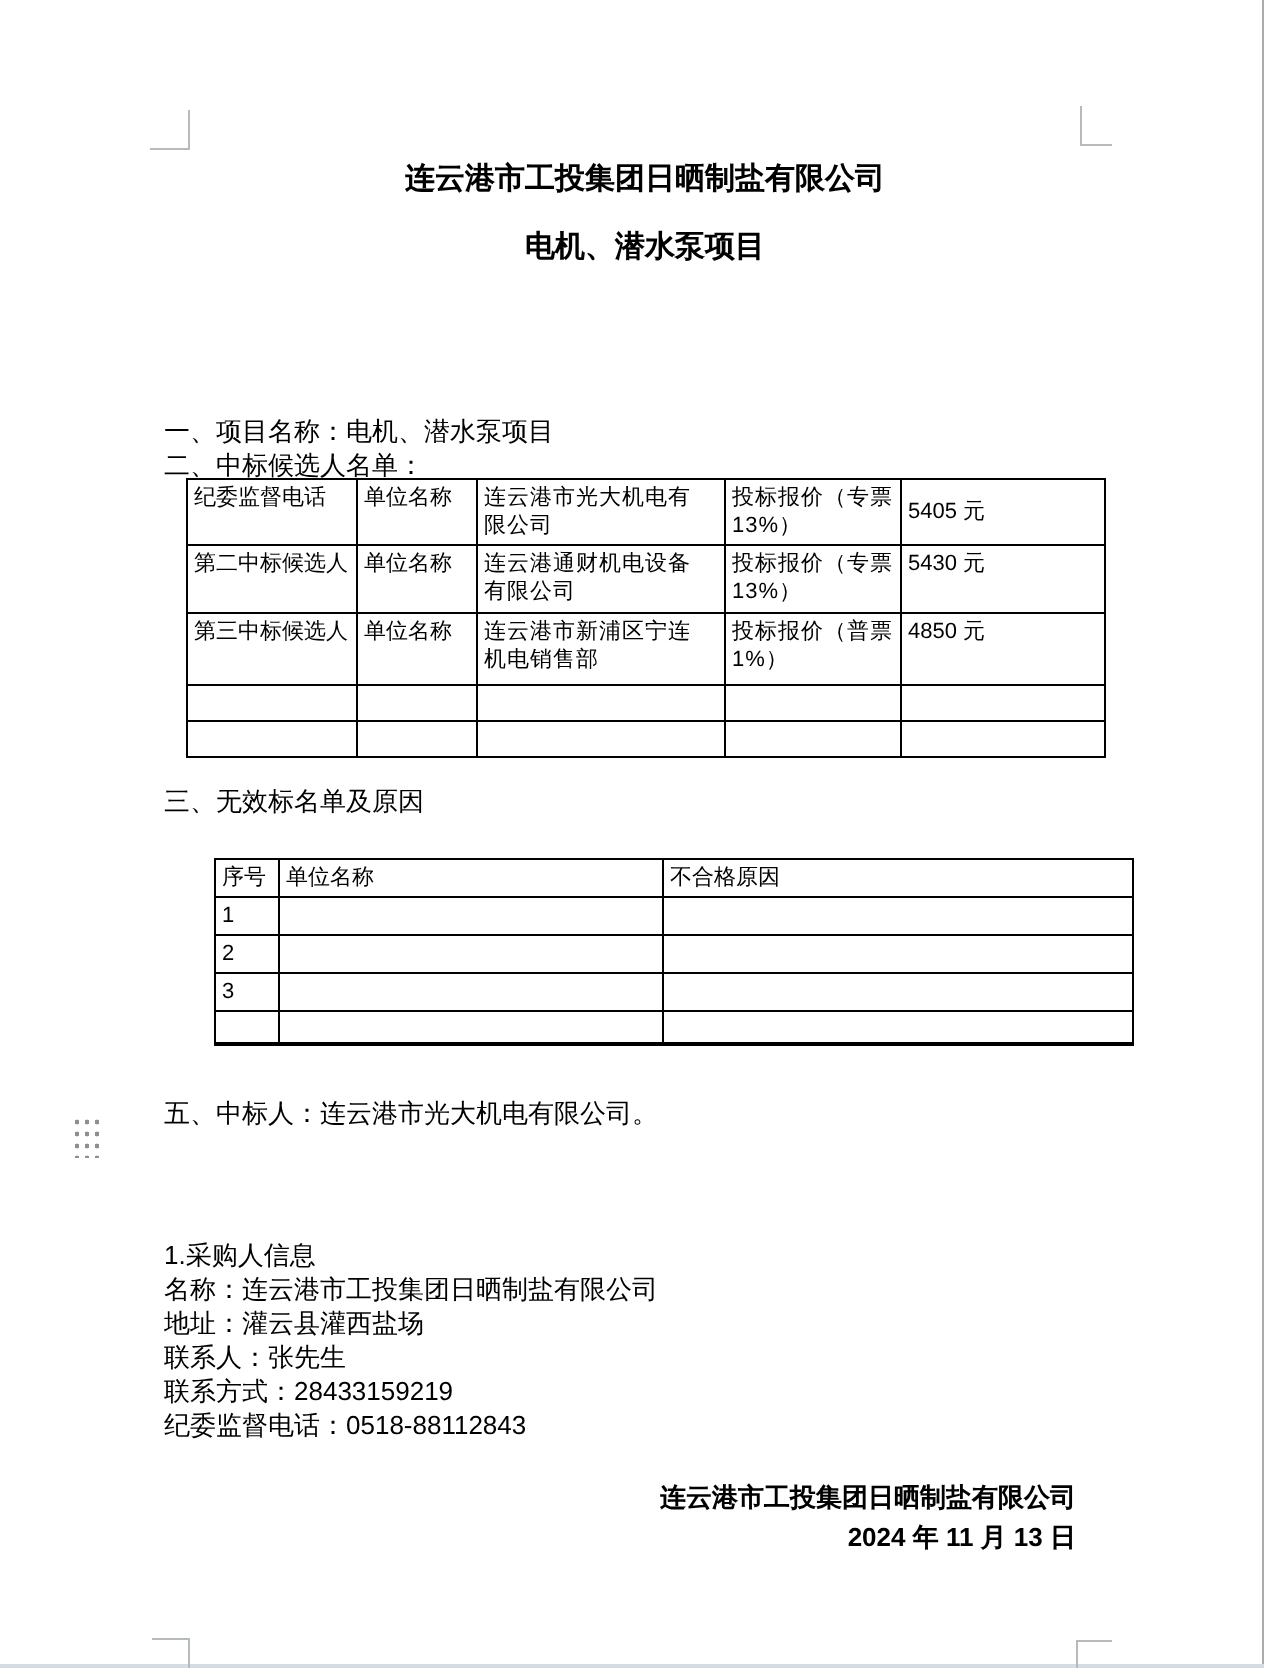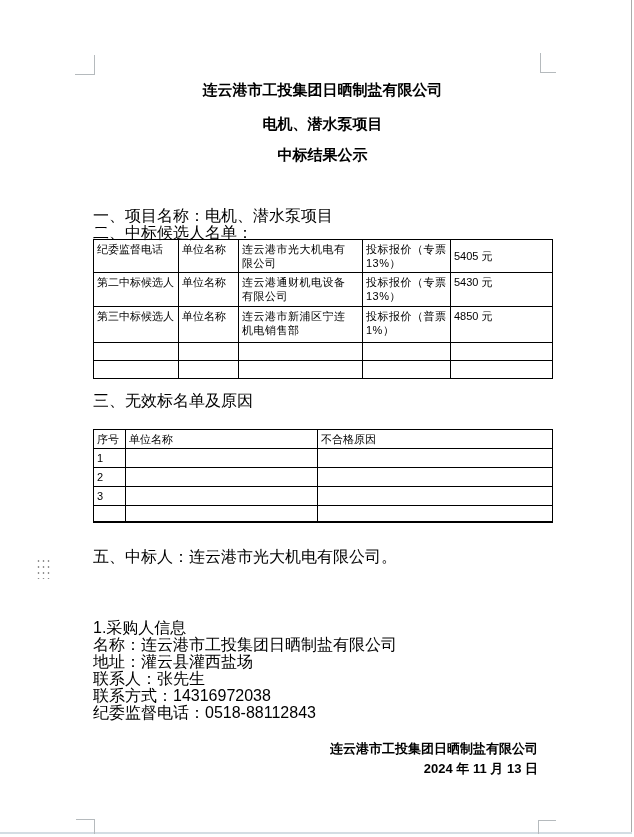--- a/index.html
+++ b/index.html
@@ -29,34 +29,34 @@
     position: absolute; left: 35px; top: 557px; width: 16px; height: 22px;
     background-image: radial-gradient(#8f8f8f 1px, transparent 1.1px);
     background-size: 5px 6px; background-position: 1px 1px;
   }
 
   .title { position: absolute; left: 93px; width: 459px; text-align: center; font-weight: bold; font-size: 15px; line-height: 19px; }
   .t1 { top: 80px; }
   .t2 { top: 114px; }
   .t3 { top: 145px; }
 
-  .para { position: absolute; left: 93px; width: 470px; font-size: 16px; line-height: 17.5px; white-space: pre-line; }
+  .para { position: absolute; left: 82px; width: 470px; font-size: 13px; line-height: 17.5px; white-space: pre-line; }
 
   table { border-collapse: collapse; position: absolute; left: 93px; table-layout: fixed; }
   td, th { border: 1px solid #000; vertical-align: top; font-size: 11px; line-height: 14px; padding: 2px 3px; white-space: pre; overflow: hidden; font-weight: normal; text-align: left; }
   #table1 { top: 239px; width: 459px; }
   #table1 tr:nth-child(1) { height: 33px; }
   #table1 tr:nth-child(2) { height: 34px; }
   #table1 tr:nth-child(3) { height: 36px; }
   #table1 tr:nth-child(4) { height: 18px; }
   #table1 tr:nth-child(5) { height: 18px; }
   #table1 td:nth-child(3), #table1 td:nth-child(4) { letter-spacing: 0.5px; margin-top: 44px; }
   #table1 tr:first-child td:last-child { vertical-align: middle; }
 
-  #table2 { top: 429px; width: 459px; border-bottom: 2px solid #000; }
+  #table2 { top: 429px; width: 459px; border-bottom: 2px solid #000; margin-left: 14px; }
   #table2 tr:nth-child(1) { height: 19px; }
   #table2 tr:nth-child(2) { height: 18px; }
   #table2 tr:nth-child(3) { height: 18px; }
   #table2 tr:nth-child(4) { height: 17px; }
   #table2 tr:nth-child(5) { height: 16px; }
 
   .sig { position: absolute; left: 93px; width: 445px; text-align: right; font-weight: bold; font-size: 13px; line-height: 17px; }
   .sig-company { top: 740px; }
   .sig-date { top: 760px; }
 </style>
@@ -70,21 +70,20 @@
 
   <div class="crop crop-tl"></div>
   <div class="crop crop-tr"></div>
   <div class="crop crop-bl"></div>
   <div class="crop crop-br"></div>
 
   <div class="margin-dots"></div>
 
   <div class="title t1">连云港市工投集团日晒制盐有限公司</div>
   <div class="title t2">电机、潜水泵项目</div>
-  <div class="title t3">中标结果公示</div>
 
   <div class="para" style="top:207px">一、项目名称：电机、潜水泵项目</div>
   <div class="para" style="top:224px">二、中标候选人名单：</div>
 
   <table id="table1">
     <colgroup>
       <col style="width:85px">
         <col style="width:60px">
         <col style="width:124px">
         <col style="width:88px">
@@ -171,19 +170,19 @@
         </tr>
       </tbody>
   </table>
 
   <div class="para" style="top:548px">五、中标人：连云港市光大机电有限公司。</div>
 
   <div class="para" style="top:619px">1.采购人信息</div>
   <div class="para" style="top:636px">名称：连云港市工投集团日晒制盐有限公司</div>
   <div class="para" style="top:670px">联系人：张先生</div>
   <div class="para" style="top:653px">地址：灌云县灌西盐场</div>
-  <div class="para" style="top:687px">联系方式：14316972038</div>
+  <div class="para" style="top:687px">联系方式：28433159219</div>
   <div class="para" style="top:704px">纪委监督电话：0518-88112843</div>
 
   <div class="sig sig-company">连云港市工投集团日晒制盐有限公司</div>
   <div class="sig sig-date">2024 年 11 月 13 日</div>
 
 </div>
 
 </body></html>

